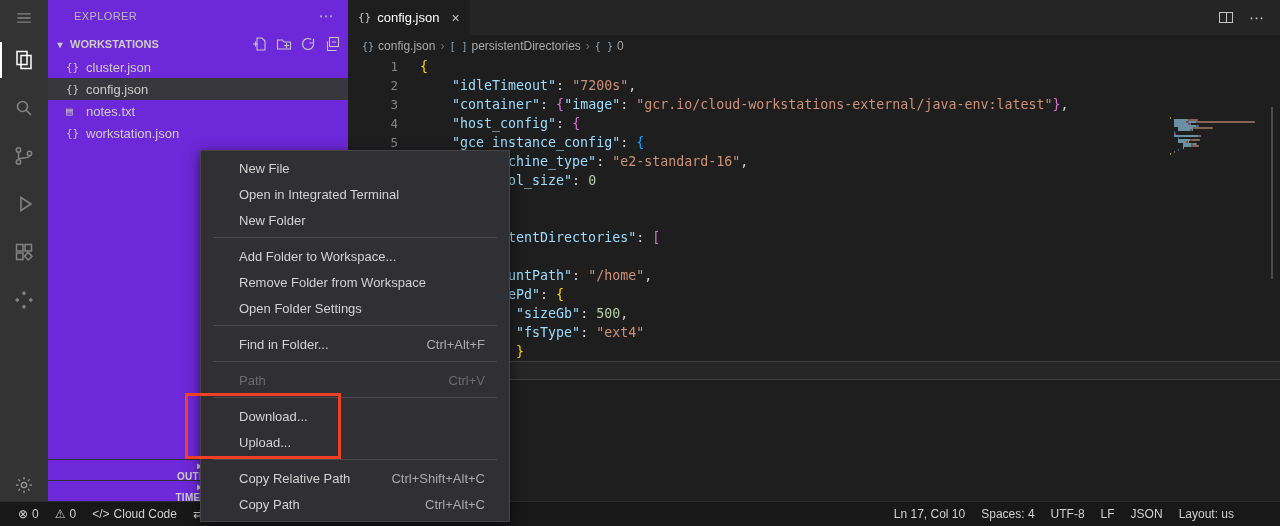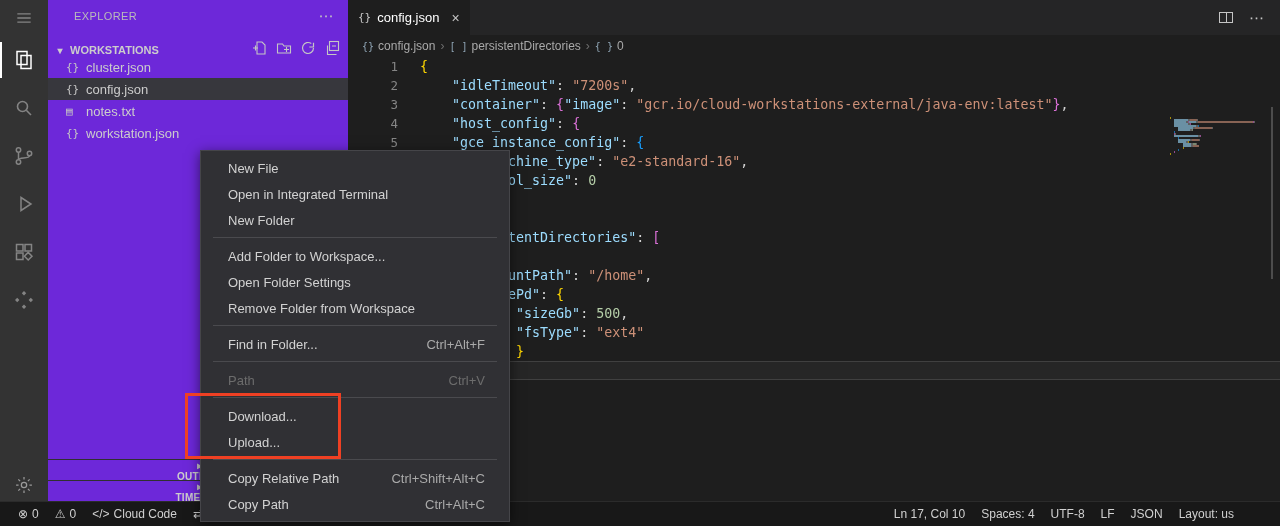--- a/index.html
+++ b/index.html
@@ -14,21 +14,21 @@
   .ab-item.active::before { content:""; position:absolute; left:0; top:6px; bottom:6px; width:2px; background:#ffffff; }
   .ab-bottom { position:absolute; bottom:6px; left:0; width:48px; display:flex; align-items:center; justify-content:center; color:#9a9a9a; }
   .ab-item svg, .ab-bottom svg { display:block; }
 
   
   .sidebar { position:absolute; left:48px; top:0; width:300px; height:501px; background:#6d28d9; z-index:4; }
   .sidebar-header { height:32px; display:flex; align-items:center; padding:0 14px 0 26px; font-size:11px; color:#bbbbbb; letter-spacing:0.4px; }
   .sidebar-header .spacer { flex:1; }
   .ellipsis-icon { color:#c5c5c5; font-size:15px; cursor:pointer; }
   .ellipsis-icon::before { content:"\22EF"; }
-  .section-row { height:24px; display:flex; align-items:flex-end; padding:0 8px 0 4px; font-size:11px; font-weight:bold; color:#cccccc; cursor:pointer; }
+  .section-row { height:24px; display:flex; align-items:center; padding:0 8px 0 4px; font-size:11px; font-weight:bold; color:#cccccc; cursor:pointer; }
   .chevron-expanded { font-size:10px; width:16px; text-align:center; color:#cccccc; }
   .chevron-expanded::before { content:"\25BE"; }
   .chevron-collapsed { font-size:10px; width:16px; text-align:center; color:#cccccc; }
   .chevron-collapsed::before { content:"\25B8"; }
   .section-label { flex:1; margin-left:2px; }
   .section-actions { display:flex; gap:8px; align-items:center; }
   .section-actions svg { display:block; cursor:pointer; }
 
   .file-list { }
   .file-row { height:22px; display:flex; align-items:center; padding-left:18px; font-size:13px; color:#cccccc; cursor:pointer; }
@@ -84,21 +84,21 @@
 
   
   .statusbar { position:absolute; left:0; bottom:0; width:1280px; height:25px; background:#181818; border-top:1px solid #2b2b2b; display:flex; align-items:center; font-size:12px; color:#d0d0d0; z-index:10; }
   .sb-left { display:flex; align-items:center; padding-left:10px; height:100%; }
   .sb-right { margin-left:auto; display:flex; align-items:center; padding-right:38px; height:100%; }
   .sb-item { display:flex; align-items:center; gap:4px; padding:0 8px; height:100%; cursor:pointer; white-space:pre; }
   .sb-icon { font-size:12px; }
 
   
   .context-menu { position:absolute; left:200px; top:150px; width:310px; background:#303034; border:1px solid #454549; box-shadow:0 3px 12px rgba(0,0,0,0.55); padding:4px 0; z-index:50; font-size:13px; }
-  .menu-item { height:26px; display:flex; align-items:center; padding:0 24px 0 27px; color:#d2d2d2; cursor:pointer; }
+  .menu-item { height:26px; display:flex; align-items:center; padding:0 24px 0 38px; color:#d2d2d2; cursor:pointer; }
   .menu-label { flex:1; white-space:pre; }
   .menu-shortcut { color:#aaaaaa; margin-left:20px; white-space:pre; }
   .menu-item.disabled { cursor:default; }
   .menu-item.disabled .menu-label, .menu-item.disabled .menu-shortcut { color:#6c6c6c; }
   .menu-sep { height:1px; background:#4a4a4e; margin:4px 12px 5px 12px; }
 
   
   .annotation-box { position:absolute; left:185px; top:393px; width:156px; height:66px; border:3px solid var(--annotation-border); z-index:60; pointer-events:none; }
 </style>
 </head>
@@ -390,25 +390,25 @@
       <div class="menu-item">
         <span class="menu-label">New Folder</span>
         <span class="menu-shortcut"></span>
       </div>
       <div class="menu-sep"></div>
       <div class="menu-item">
         <span class="menu-label">Add Folder to Workspace...</span>
         <span class="menu-shortcut"></span>
       </div>
       <div class="menu-item">
+        <span class="menu-label">Remove Folder from Workspace</span>
+        <span class="menu-shortcut"></span>
+      </div>
+      <div class="menu-item">
         <span class="menu-label">Open Folder Settings</span>
-        <span class="menu-shortcut"></span>
-      </div>
-      <div class="menu-item">
-        <span class="menu-label">Remove Folder from Workspace</span>
         <span class="menu-shortcut"></span>
       </div>
       <div class="menu-sep"></div>
       <div class="menu-item">
         <span class="menu-label">Find in Folder...</span>
         <span class="menu-shortcut">Ctrl+Alt+F</span>
       </div>
       <div class="menu-sep"></div>
       <div class="menu-item disabled">
         <span class="menu-label">Path</span>

